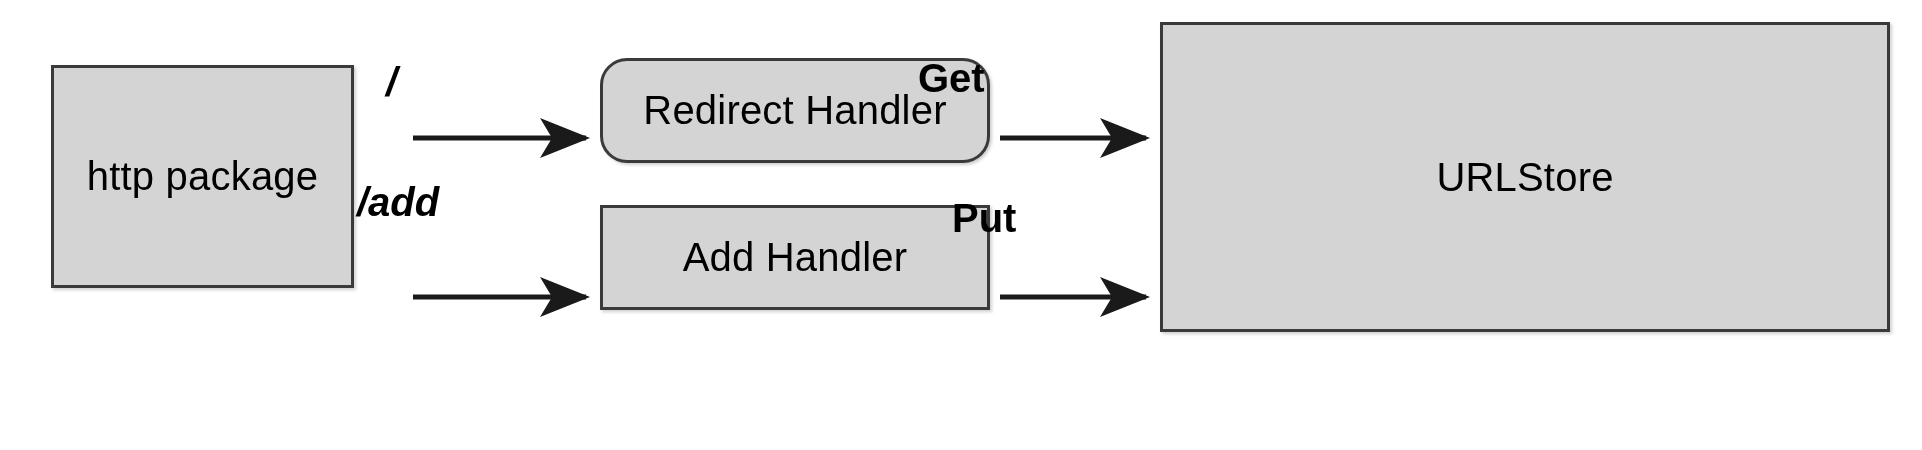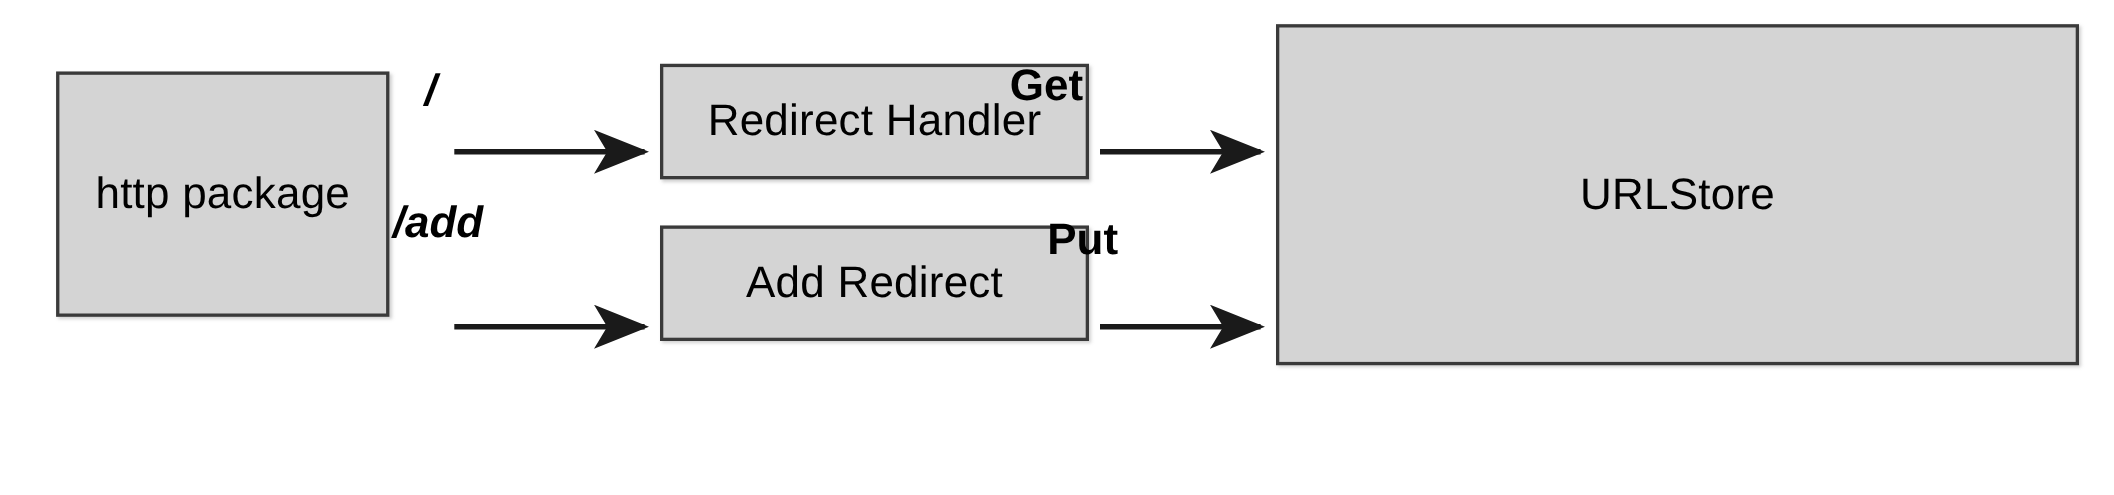--- a/index.html
+++ b/index.html
@@ -36,21 +36,21 @@
   }
   .node-label {
     color: #000000;
     font-size: 40px;
     font-weight: 500;
     letter-spacing: 0.2px;
     white-space: nowrap;
     text-align: center;
   }
   #node-http-package { left: 27px; top: 65px; width: 303px; height: 223px; margin-left: 24px; }
-  #node-redirect-handler { left: 600px; top: 58px; width: 390px; height: 105px; }
+  #node-redirect-handler { left: 600px; top: 58px; width: 390px; height: 105px; border-radius: 27px; }
   #node-add-handler { left: 600px; top: 205px; width: 390px; height: 105px; }
   #node-urlstore { left: 1160px; top: 22px; width: 730px; height: 310px; }
 
   .edge-label {
     position: absolute;
     color: #000000;
     font-size: 40px;
     font-weight: 700;
     white-space: nowrap;
     line-height: 1;
@@ -84,21 +84,21 @@
 
   <div class="node-box" id="node-http-package">
     <span class="node-label">http package</span>
   </div>
 
   <div class="node-box" id="node-redirect-handler">
     <span class="node-label">Redirect Handler</span>
   </div>
 
   <div class="node-box" id="node-add-handler">
-    <span class="node-label">Add Redirect</span>
+    <span class="node-label">Add Handler</span>
   </div>
 
   <div class="node-box" id="node-urlstore">
     <span class="node-label">URLStore</span>
   </div>
 
   <div class="edge-label italic" id="edge-label-root">/</div>
 
   <div class="edge-label italic" id="edge-label-add">/add</div>
 

